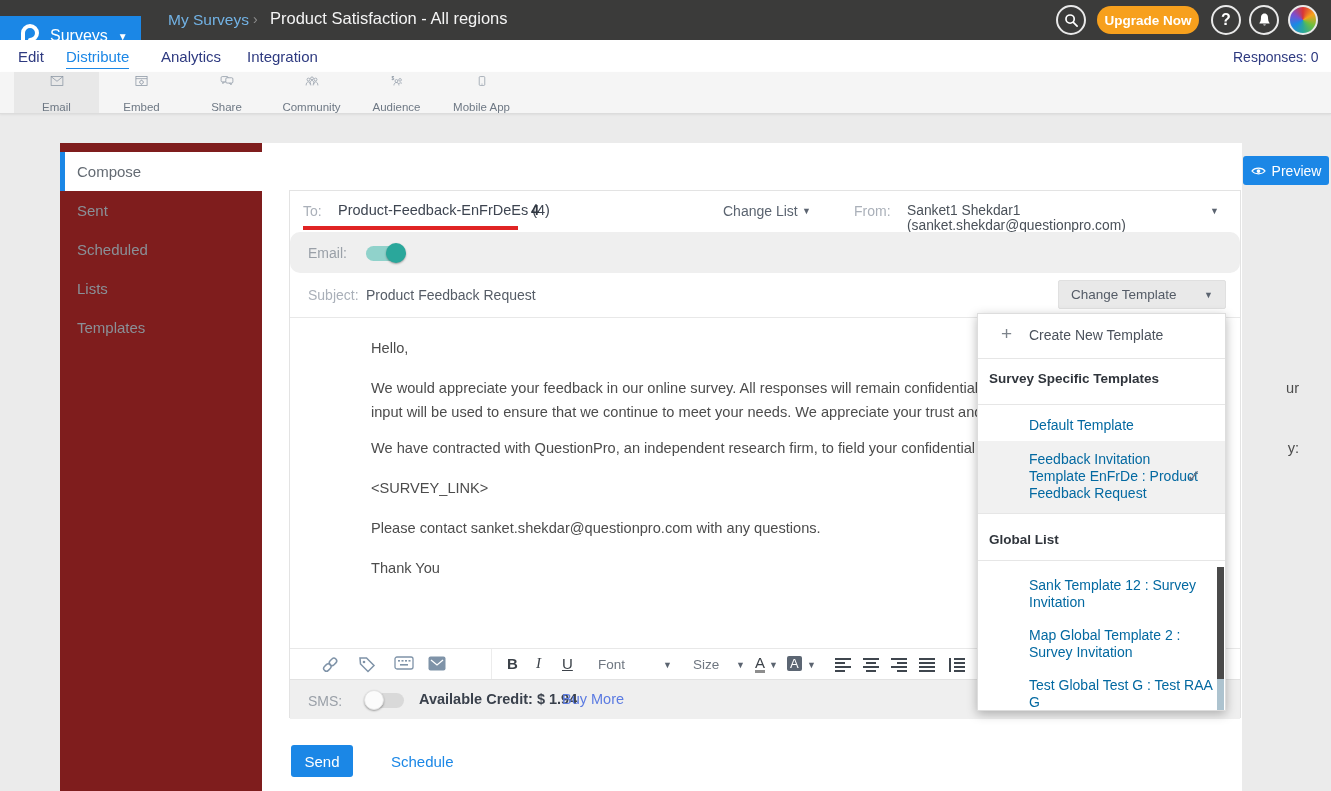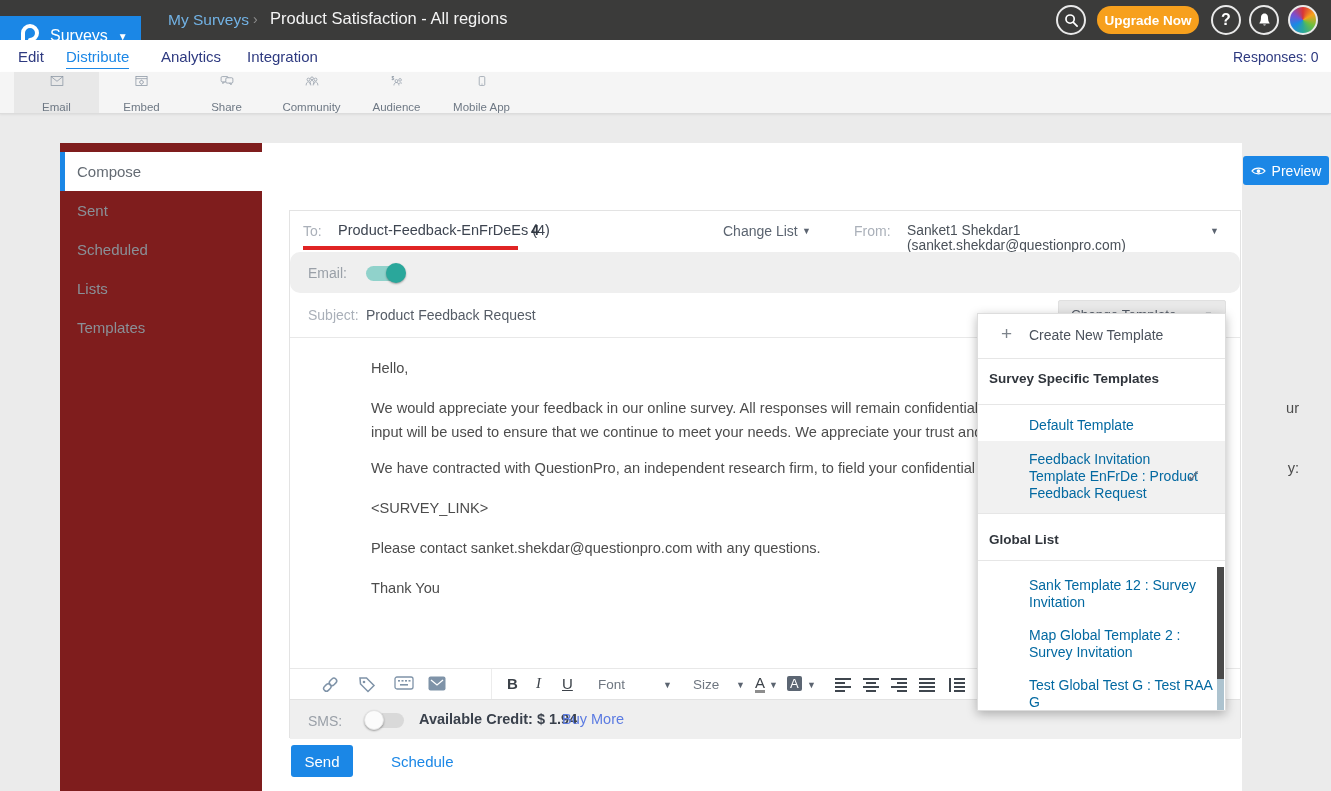--- a/index.html
+++ b/index.html
@@ -36,21 +36,21 @@
   .pencil{width:26px;text-align:center;color:#5a5a5a;font-size:15px;cursor:pointer;}
   .preview-btn{position:absolute;left:1243px;top:84px;width:86px;height:29px;background:#1b87e6;border:none;border-radius:3px;color:#fff;
                font-size:14px;font-family:inherit;cursor:pointer;display:flex;align-items:center;justify-content:center;gap:6px;}
   
   .panel{position:absolute;left:60px;top:143px;width:1182px;height:648px;background:#fff;}
   .sidebar{position:absolute;left:0;top:0;width:202px;height:648px;background:#7f1d1d;}
   .side-item{position:absolute;left:0;width:202px;height:39px;line-height:39px;padding-left:17px;box-sizing:border-box;
              font-size:15px;color:#8a9097;cursor:pointer;}
   .side-item.active{background:#fff;border-left:5px solid #1b87e6;padding-left:12px;color:#646b73;}
   
-  .formbox{position:absolute;left:229px;top:47px;width:952px;height:528px;border:1px solid #e3e3e3;box-sizing:border-box;background:#fff;margin-top:20px;}
+  .formbox{position:absolute;left:229px;top:47px;width:952px;height:528px;border:1px solid #e3e3e3;box-sizing:border-box;background:#fff;}
   .row-label{color:#aab0b9;font-size:14px;}
   .to-row{position:absolute;left:0;top:0;width:100%;height:41px;}
   .red-underline{position:absolute;left:13px;top:35px;width:215px;height:4px;background:#e02424;}
   .email-row{position:absolute;left:0;top:41px;width:100%;height:41px;background:#efefef;border-radius:10px;}
   .subject-row{position:absolute;left:0;top:82px;width:100%;height:45px;border-bottom:1px solid #e8e8e8;box-sizing:border-box;background:#fff;}
   .chg-btn{position:absolute;background:#e9e9e9;border:1px solid #e0e0e0;border-radius:2px;font-family:inherit;font-size:13.5px;color:#545b66;
            cursor:pointer;display:flex;align-items:center;justify-content:space-between;padding:0 12px;box-sizing:border-box;}
   .caret{color:#5b6470;font-size:9px;}
   .body-line{position:absolute;left:81px;width:930px;height:20px;font-size:14.6px;color:#4c4c4c;white-space:nowrap;overflow:visible;}
   .body-line .frag{position:absolute;right:2px;top:0;}

